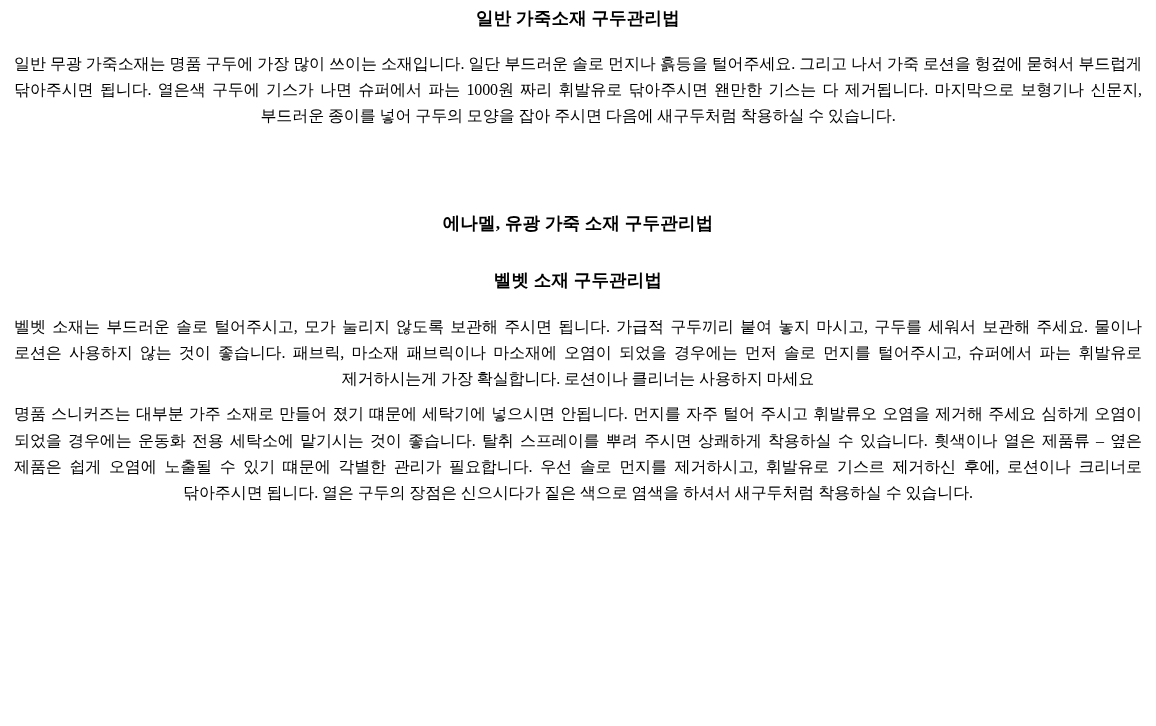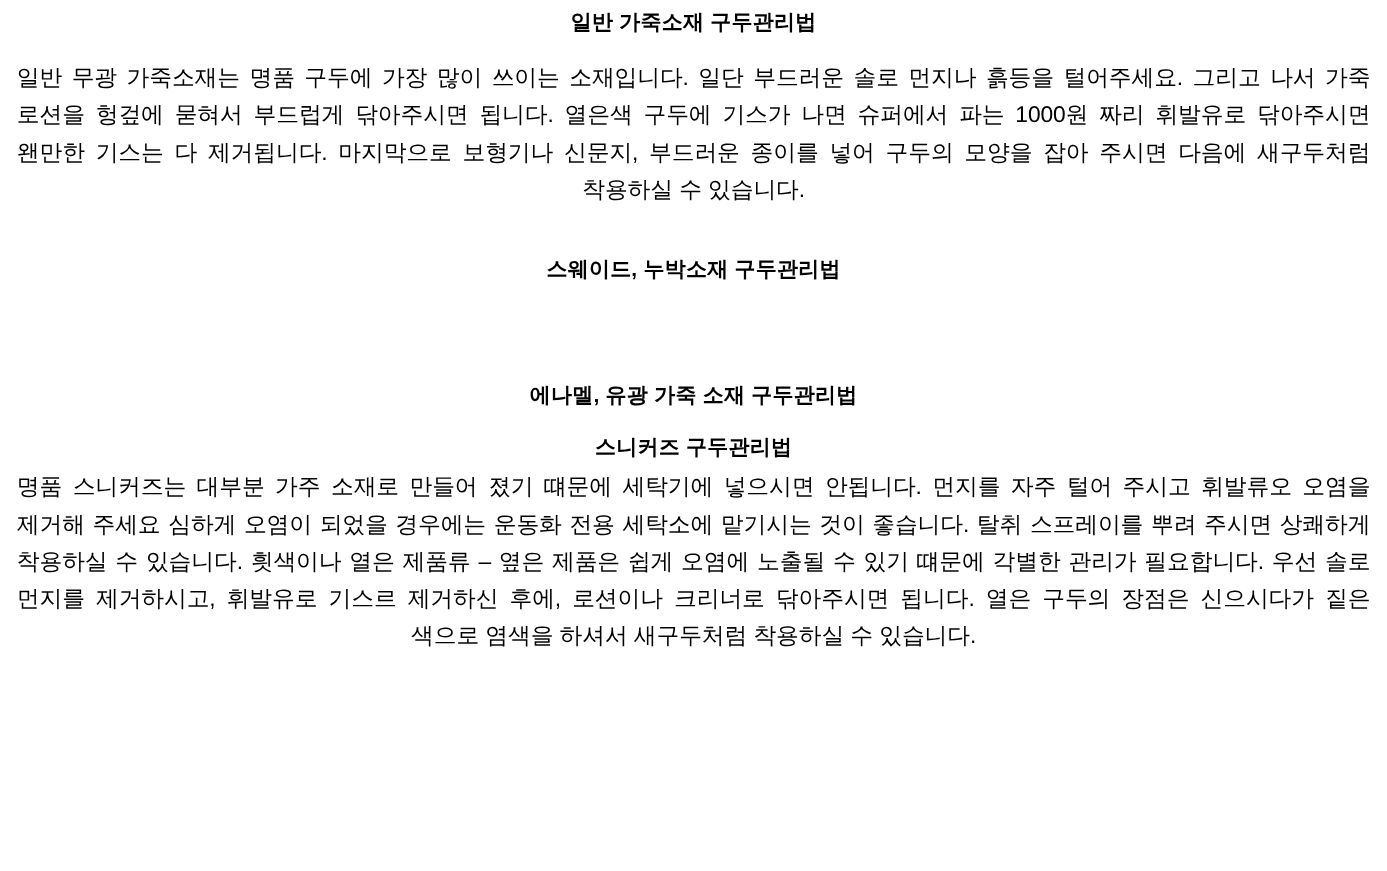--- a/index.html
+++ b/index.html
@@ -16,32 +16,33 @@
   }
   .page {
     width: 1156px;
     height: 726px;
     position: relative;
     box-sizing: border-box;
     padding: 0 14px;
   }
   .section {
     width: 100%;
+    font-family: Liberation Serif, serif;
   }
   .section-title {
     text-align: center;
     font-size: 17.5px;
     font-weight: bold;
     letter-spacing: 0.2px;
     line-height: 1.2;
   }
   .section-body {
     text-align: justify;
     text-align-last: center;
-    font-size: 19px;
+    font-size: 16px;
     line-height: 1.63;
     letter-spacing: -0.1px;
     word-break: keep-all;
   }
 
   
   .s1 .section-title { margin-top: 8px; }
   .s1 .section-body  { margin-top: 22px; }
 
   .s2 .section-title { margin-top: 39px; }
@@ -60,26 +61,28 @@
 <body>
 
 <div class="page">
 
   <div class="section s1">
     <div class="section-title">일반 가죽소재 구두관리법</div>
     <div class="section-body">일반 무광 가죽소재는 명품 구두에 가장 많이 쓰이는 소재입니다. 일단 부드러운 솔로 먼지나 흙등을 털어주세요. 그리고 나서 가죽 로션을 헝겊에 묻혀서 부드럽게 닦아주시면 됩니다. 열은색 구두에 기스가 나면 슈퍼에서 파는 1000원 짜리 휘발유로 닦아주시면 왠만한 기스는 다 제거됩니다. 마지막으로 보형기나 신문지, 부드러운 종이를 넣어 구두의 모양을 잡아 주시면 다음에 새구두처럼 착용하실 수 있습니다.</div>
   </div>
 
   <div class="section s2">
-    <div class="section-title">스웨이드, 누박소재 구두관리법</div>
   </div>
 
   <div class="section s3">
     <div class="section-title">에나멜, 유광 가죽 소재 구두관리법</div>
   </div>
 
+  <div class="section s4">
+    <div class="section-title">벨벳 소재 구두관리법</div>
+    <div class="section-body">벨벳 소재는 부드러운 솔로 털어주시고, 모가 눌리지 않도록 보관해 주시면 됩니다. 가급적 구두끼리 붙여 놓지 마시고, 구두를 세워서 보관해 주세요. 물이나 로션은 사용하지 않는 것이 좋습니다. 패브릭, 마소재 패브릭이나 마소재에 오염이 되었을 경우에는 먼저 솔로 먼지를 털어주시고, 슈퍼에서 파는 휘발유로 제거하시는게 가장 확실합니다. 로션이나 클리너는 사용하지 마세요</div>
+  </div>
 
   <div class="section s5">
-    <div class="section-title">스니커즈 구두관리법</div>
     <div class="section-body">명품 스니커즈는 대부분 가주 소재로 만들어 졌기 떄문에 세탁기에 넣으시면 안됩니다. 먼지를 자주 털어 주시고 휘발류오 오염을 제거해 주세요 심하게 오염이 되었을 경우에는 운동화 전용 세탁소에 맡기시는 것이 좋습니다. 탈취 스프레이를 뿌려 주시면 상쾌하게 착용하실 수 있습니다. 흿색이나 열은 제품류 – 옆은 제품은 쉽게 오염에 노출될 수 있기 떄문에 각별한 관리가 필요합니다. 우선 솔로 먼지를 제거하시고, 휘발유로 기스르 제거하신 후에, 로션이나 크리너로 닦아주시면 됩니다. 열은 구두의 장점은 신으시다가 짙은 색으로 염색을 하셔서 새구두처럼 착용하실 수 있습니다.</div>
   </div>
 
 </div>
 
 </body></html>

